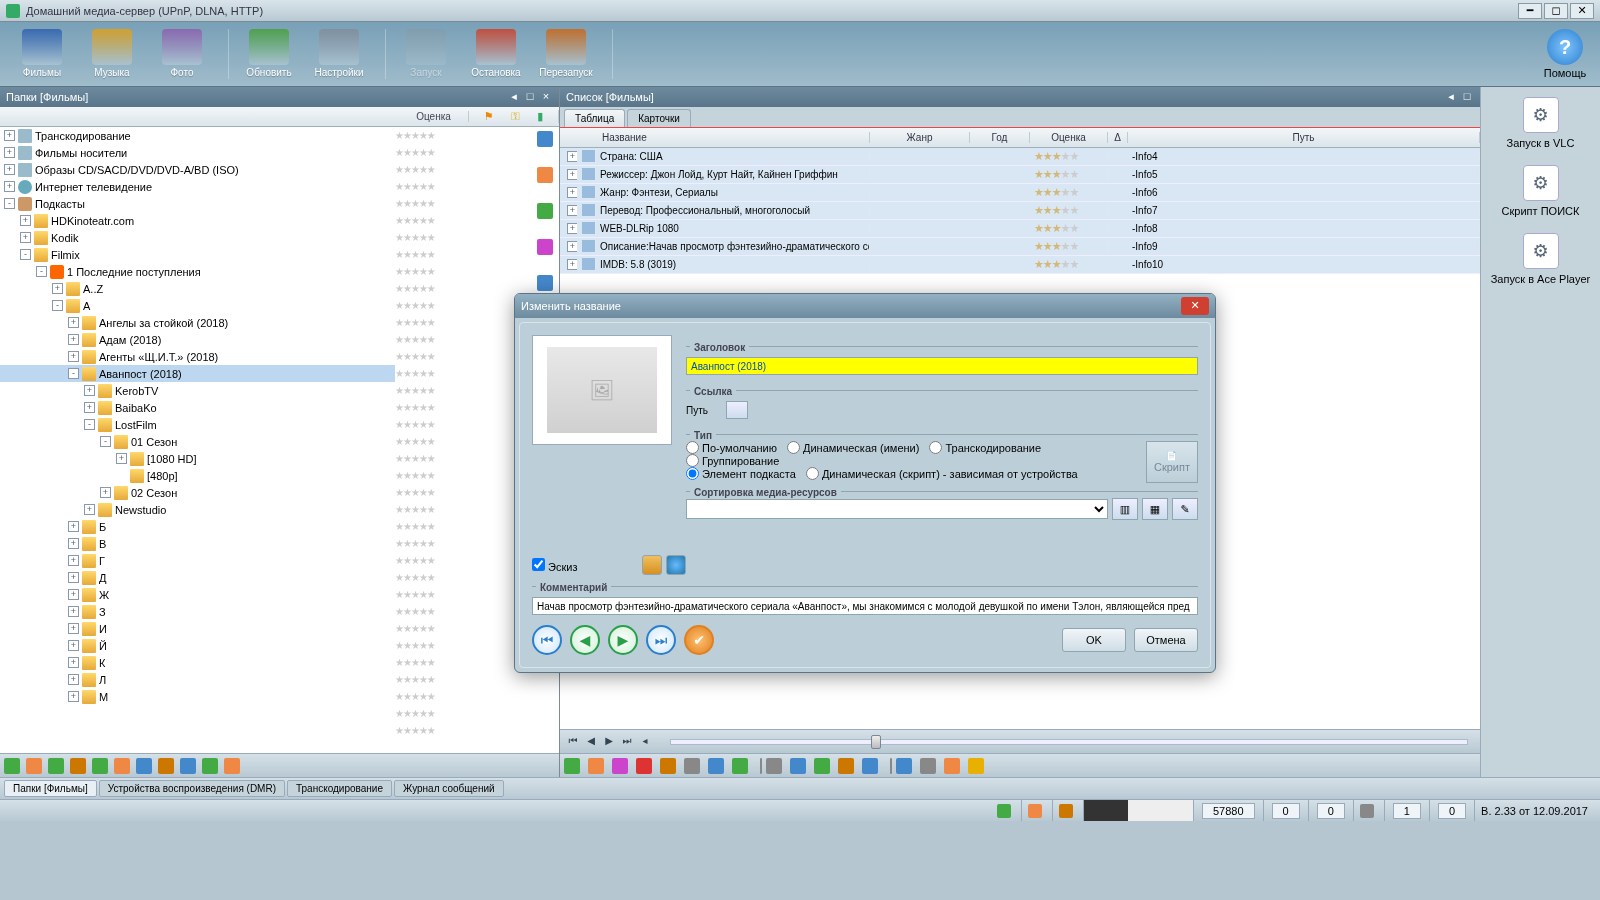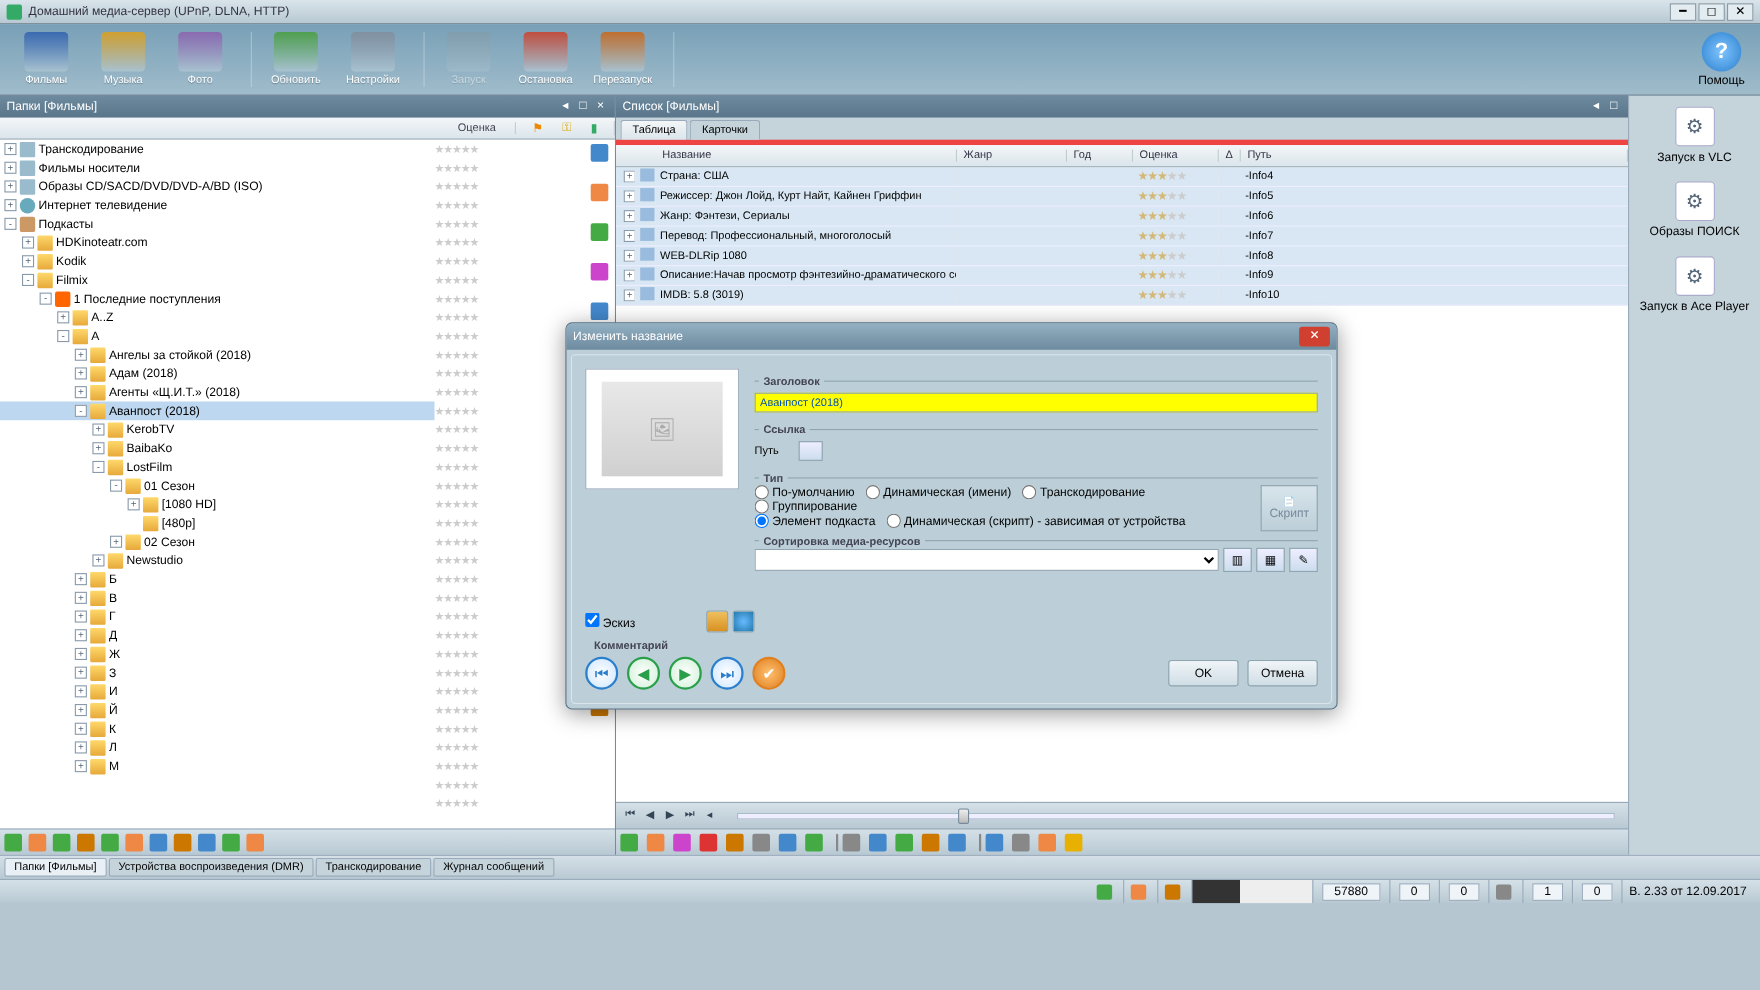--- a/index.html
+++ b/index.html
@@ -39,26 +39,26 @@
 .tree-row .ficon { width: 14px; height: 14px; margin-right: 3px; }
 .ficon.folder { background: linear-gradient(#ffd86b,#e6a93a); border-radius: 1px; }
 .ficon.rss { background: #f60; border-radius: 2px; }
 .ficon.drive { background: #9bc; border-radius: 1px; }
 .ficon.net { background: #6ab; border-radius: 50%; }
 .ficon.pod { background: #c96; border-radius: 2px; }
 .stars-col { position: absolute; right: 94px; top: 0; width: 70px; }
 .stars-row { height: 17px; display: flex; align-items: center; color: #ccc; font-size: 10px; letter-spacing: -1px; }
 .tree .iconstrip { position:absolute; right: 4px; top:4px; width:18px; }
 .tree .iconstrip .si { width:16px; height:16px; margin-bottom: 20px; background:#f7a; border-radius:2px; }
-.tabs { display: flex; background: #c5d3db; border-bottom: 5px solid #ef4444; padding: 2px 4px 0; }
+.tabs { display: flex; background: #c5d3db; border-bottom: 1px solid #ef4444; padding: 2px 4px 0; }
 .tabs .tab { padding: 3px 10px; background: linear-gradient(#f3f6f8,#dbe5eb); border: 1px solid #9ab; border-bottom: none; margin-right: 2px; border-radius: 3px 3px 0 0; cursor:pointer; font-size:10px; }
 .tabs .tab.inactive { background: #c5d3db; }
 .grid { flex: 1; background: #fff; overflow: auto; }
 .grid-hdr { display: flex; background: linear-gradient(#f3f6f8,#dbe5eb); border-bottom: 1px solid #a0b0b8; height: 20px; align-items: center; position:sticky; top:0; }
-.grid-hdr .gc { padding: 0 6px; border-right: 1px solid #c0ccd2; font-size: 10px; color: #334; text-align: left; }
+.grid-hdr .gc { padding: 0 6px; border-right: 1px solid #c0ccd2; font-size: 10px; color: #334; text-align: center; }
 .grid-row { display: flex; height: 18px; align-items: center; background: #d8e7f3; border-bottom: 1px solid #eef; }
 .grid-row .gc { padding: 0 4px; border-right: 1px solid #e0e8ee; font-size: 10px; overflow: hidden; white-space: nowrap; }
 .grid-row .exp { width: 11px; height: 11px; border: 1px solid #89a; background: #fff; text-align: center; line-height: 9px; font-size: 9px; color:#567; margin: 0 3px; cursor:pointer; }
 .grid-row .ricon { width:14px; height:12px; background:#9bd; margin-right:3px; display:inline-block; }
 .gc .stars { color:#d4b878; font-size:11px; letter-spacing:-1px; }
 .gc .stars .g { color:#ccc; }
 .lefttoolbar { height: 24px; background: linear-gradient(#d5e0e7,#b8c9d3); border-top:1px solid #9ab; display:flex; align-items:center; padding:0 4px; }
 .lefttoolbar .ti { width:16px; height:16px; margin-right: 6px; border-radius:2px; cursor:pointer; }
 .bottomtabs { height: 22px; background: linear-gradient(#d5e0e7,#b8c9d3); display:flex; align-items:center; padding:0 4px; border-top:1px solid #9ab; }
 .bottomtabs .btab { padding: 2px 8px; background: #e8f0f5; border: 1px solid #9ab; margin-right: 2px; border-radius: 2px; cursor:pointer; font-size:10px; }
@@ -577,21 +577,21 @@
     </div>
 
     <div class="sidepane">
       <div id="side-btns">
           <div class="sbtn">
             <div class="sicon"></div>
             <div>Запуск в VLC</div>
           </div>
           <div class="sbtn">
             <div class="sicon"></div>
-            <div>Образы ПОИСК</div>
+            <div>Скрипт ПОИСК</div>
           </div>
           <div class="sbtn">
             <div class="sicon"></div>
             <div>Запуск в Ace Player</div>
           </div>
         </div>
     </div>
   </div>
 </div>
 
@@ -707,20 +707,25 @@
           <div class="sort-row">
             <select></select>
             <div class="sb">▥</div>
             <div class="sb">▦</div>
             <div class="sb">✎</div>
           </div>
         </div>
       </div>
     </div>
     <span class="grp-lbl">Комментарий</span>
+    <div class="grp-box">
+      <div class="fld">
+          <input type="text" value="Начав просмотр фэнтезийно-драматического сериала «Аванпост», мы знакомимся с молодой девушкой по имени Тэлон, являющейся пред" style="">
+        </div>
+    </div>
     <div class="dlg-nav">
       <div class="circ blue">⏮</div>
       <div class="circ green">◀</div>
       <div class="circ green">▶</div>
       <div class="circ blue">⏭</div>
       <div class="circ orange">✔</div>
       <div class="spacer"></div>
       <button class="dlg-btn">OK</button>
       <button class="dlg-btn">Отмена</button>
     </div>

